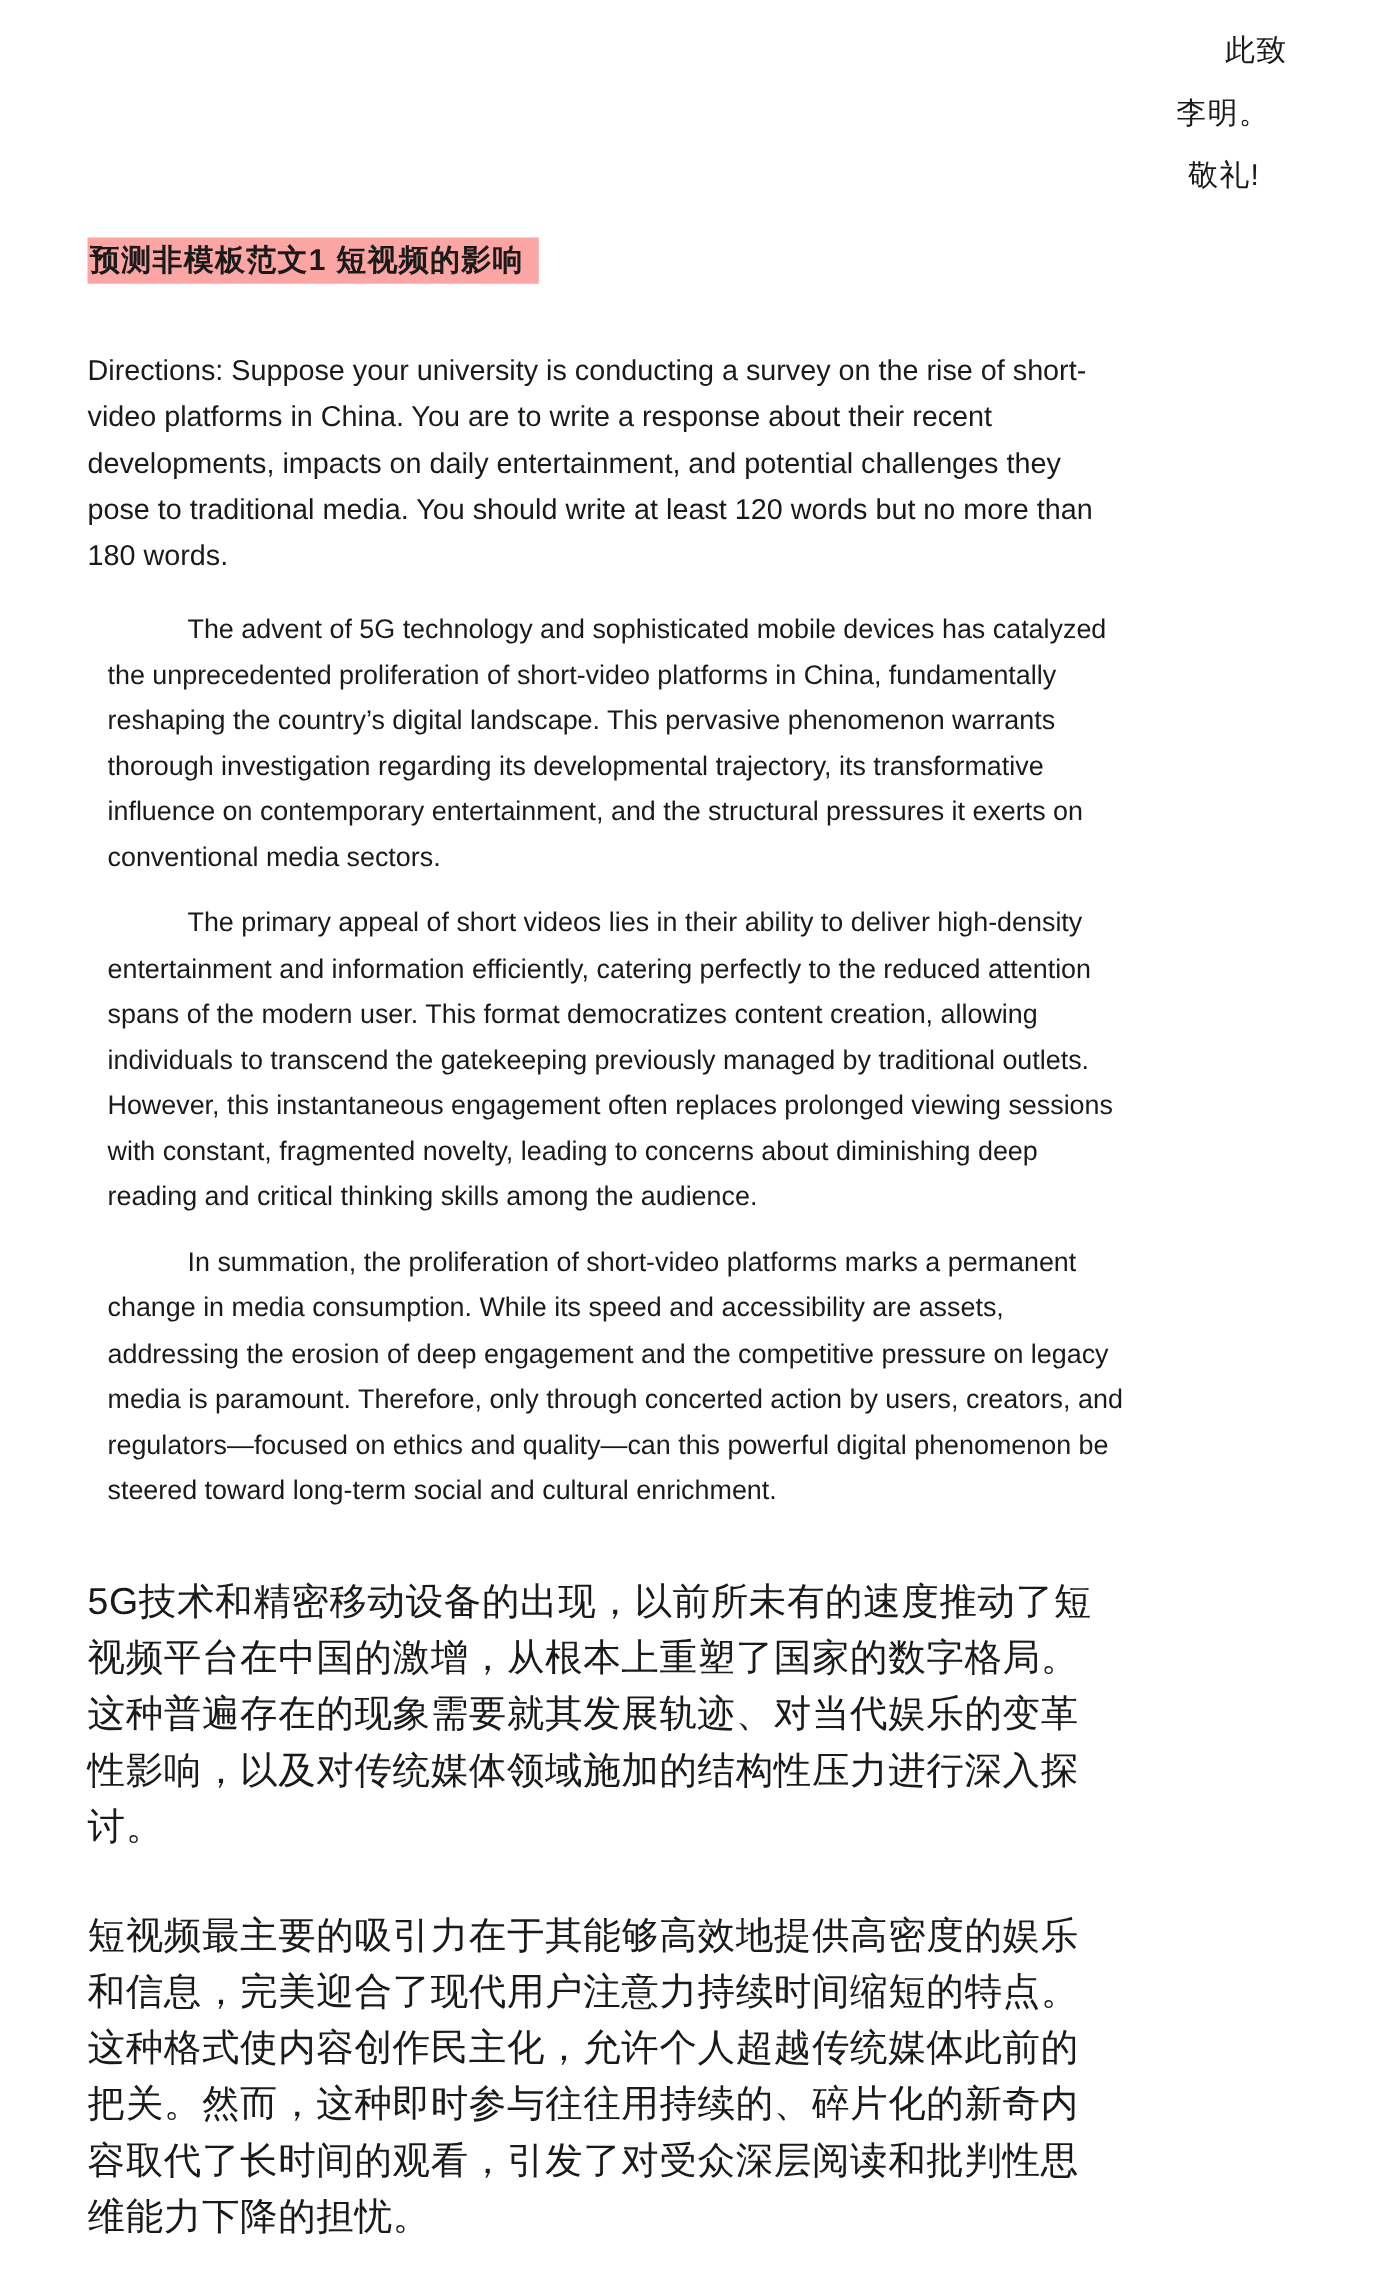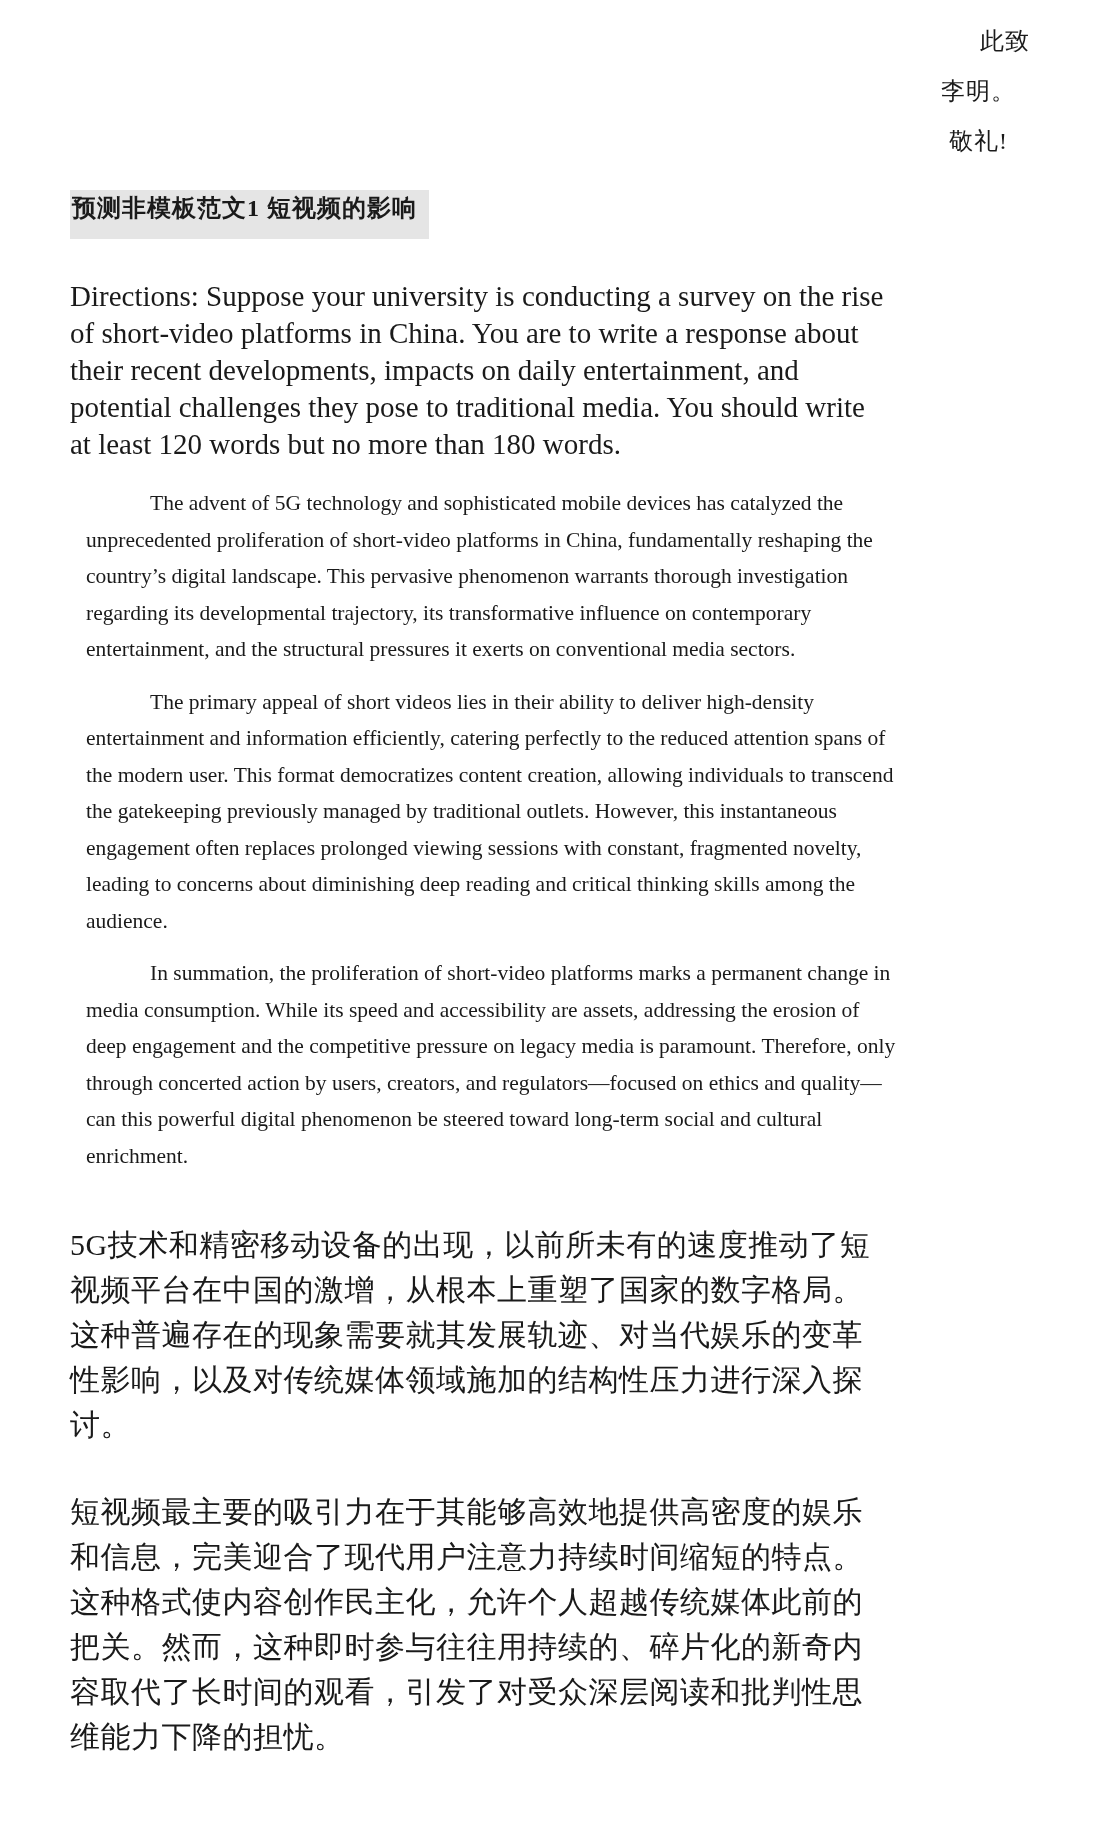--- a/index.html
+++ b/index.html
@@ -8,21 +8,21 @@
     background: #ffffff;
   }
   .page {
     position: relative;
     width: 1099px;
     height: 1825px;
     box-sizing: border-box;
     padding: 16px 69px 0 70px;
     background: #ffffff;
     color: #1a1a1a;
-    font-family: Liberation Serif, serif;
+    font-family: Liberation Sans, sans-serif;
     overflow: hidden;
   }
   
   .closing {
     text-align: right;
     font-size: 24px;
     line-height: 50px;
     letter-spacing: 1px;
   }
   .closing .salute    { margin-right: 22px; }
@@ -30,29 +30,29 @@
 
   
   .heading {
     margin: 26px 0 0 0;
     font-size: 24px;
     font-weight: bold;
     letter-spacing: 1px;
   }
   .heading .hl {
     color: inherit;
-    background: #e5e5e5;
-    padding: 5px 12px 18px 2px;
+    background: #fca5a5;
+    padding: 5px 12px 5px 2px;
   }
 
   
   .directions {
     width: 818px;
     margin: 54px 0 0 0;
-    font-size: 29px;
+    font-size: 23px;
     line-height: 37px;
   }
   .sample-label {
     margin-top: 56px;
     font-size: 23px;
     font-weight: bold;
     letter-spacing: 1px;
   }
   .essay {
     width: 818px;

